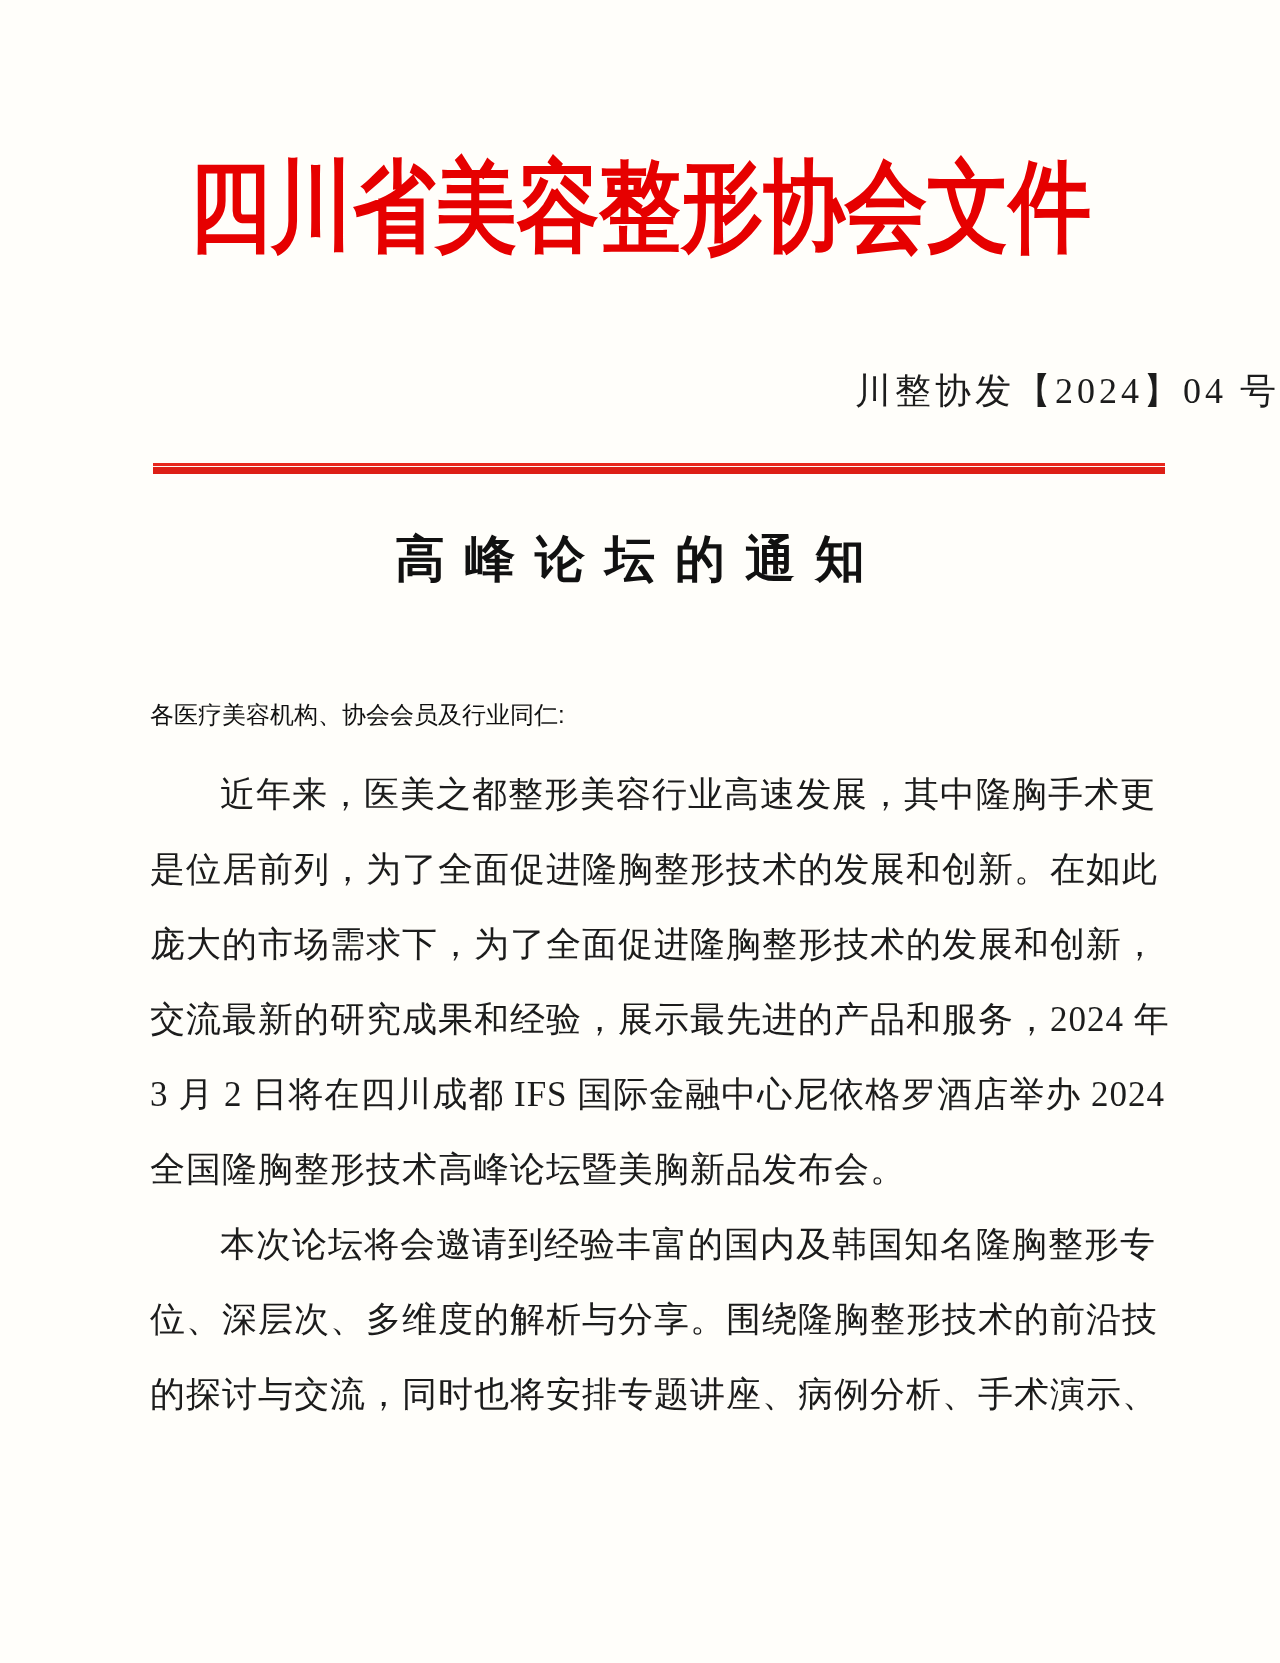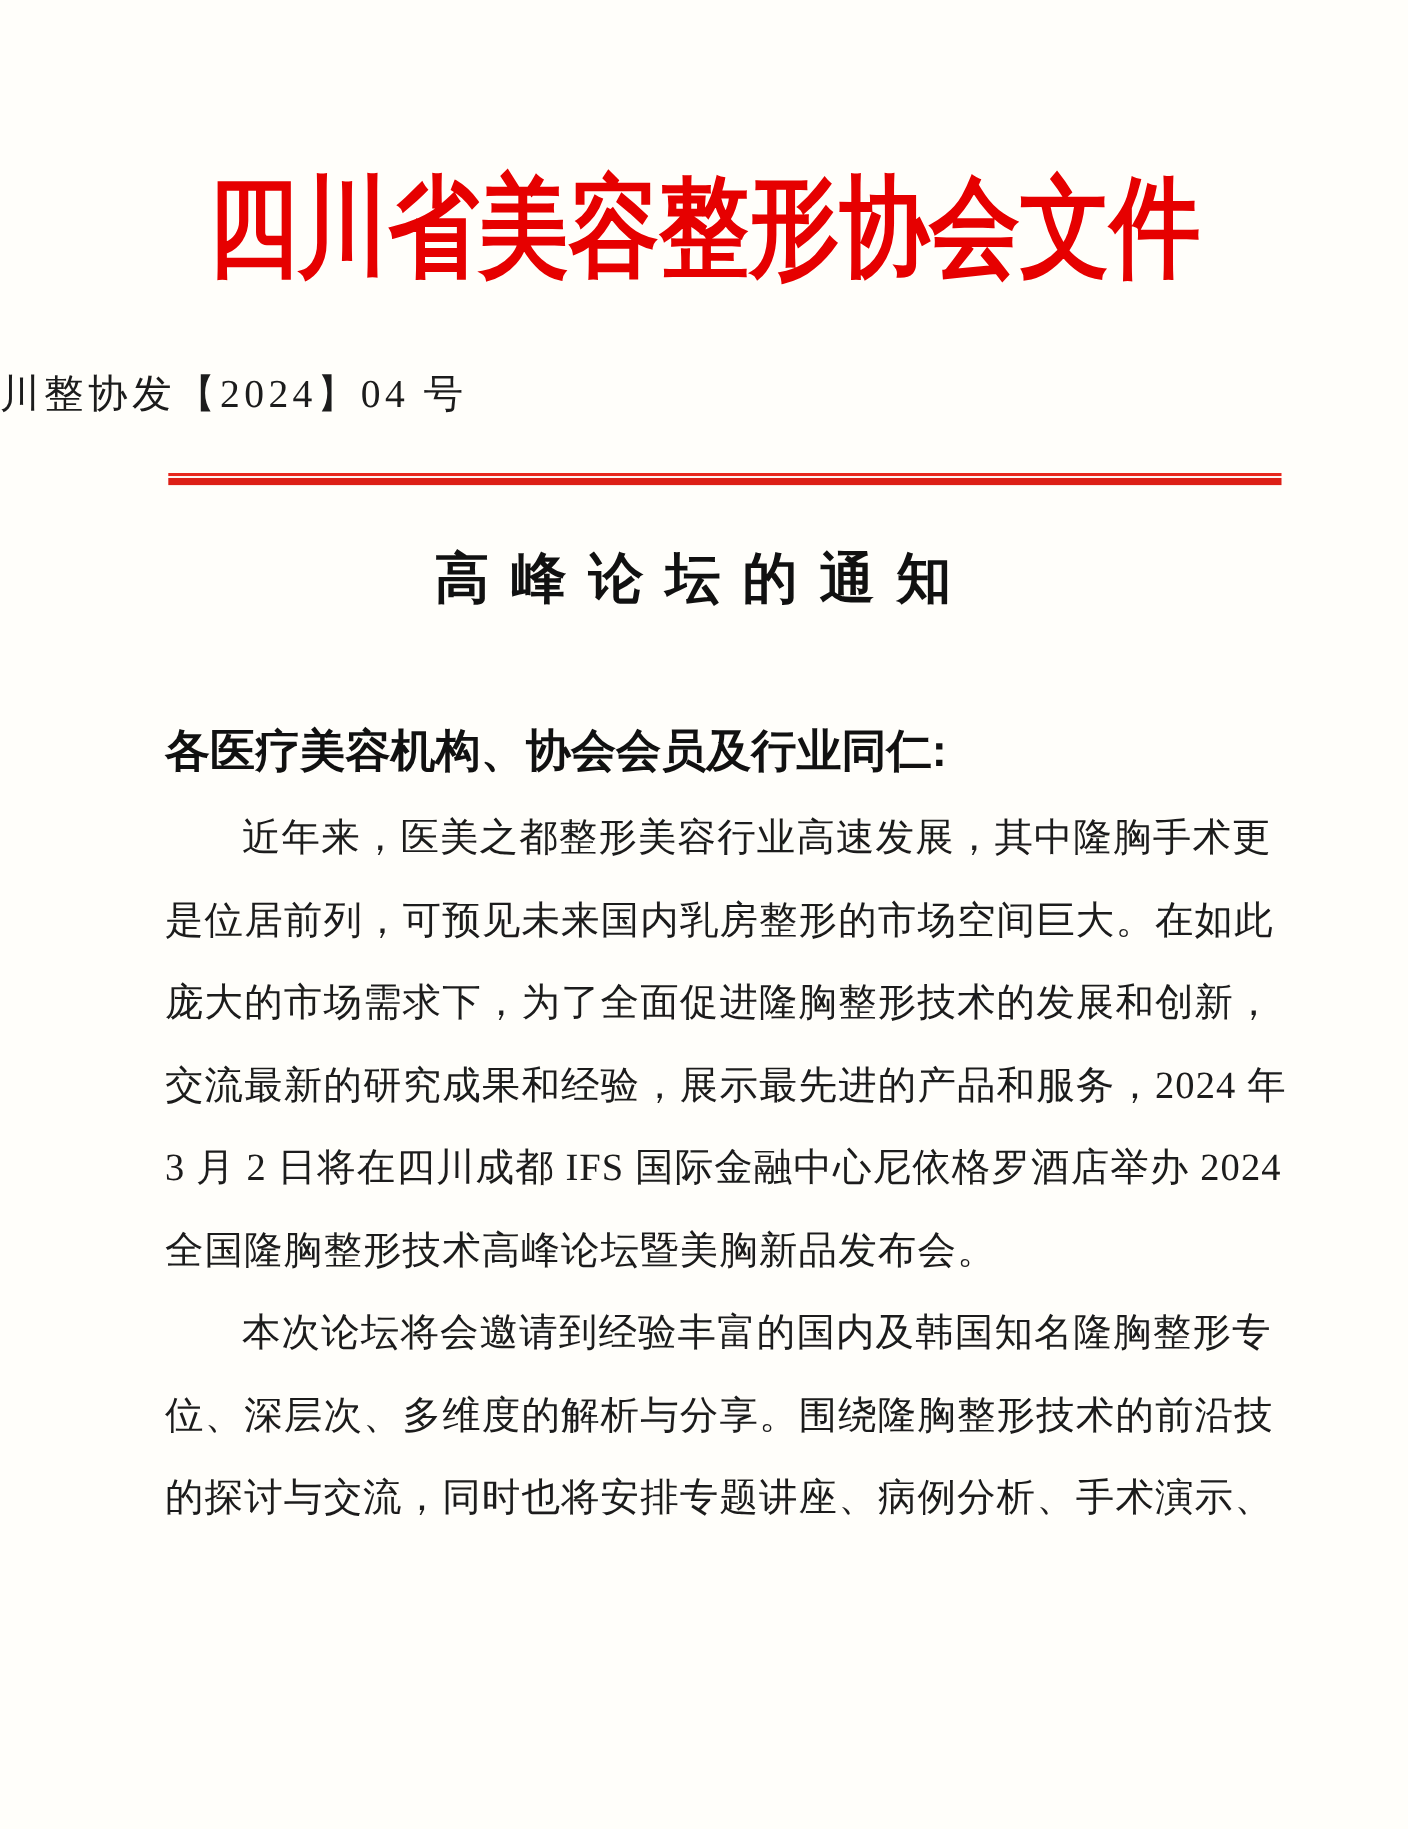--- a/index.html
+++ b/index.html
@@ -27,24 +27,24 @@
     line-height: 115px;
     text-align: center;
     font-size: 100px;
     font-weight: 900;
     color: var(--header-red, #e60000);
     transform: scaleX(0.82);
     transform-origin: 50% 50%;
     white-space: nowrap;
   }
   .doc-number {
-    margin-top: 71px;
+    margin-top: 104px;
     height: 44px;
     line-height: 44px;
-    text-align: left;
+    text-align: right;
     font-size: 36px;
     letter-spacing: 4px;
     color: var(--text, #1c1c1c);
   }
   .red-rule {
     margin: 50px 0 0 153px;
     width: 1012px;
     height: 11px;
     background: linear-gradient(to bottom,
       #e8271d 0px, #e8271d 3px,
@@ -64,22 +64,22 @@
     letter-spacing: 11px;
     white-space: nowrap;
   }
   .notice-title .t-line2 {
     letter-spacing: 20px;
   }
   .salutation {
     margin: 94px 150px 0 150px;
     height: 44px;
     line-height: 44px;
-    font-size: 41px;
-    font-weight: bold;
+    font-size: 24px;
+    font-weight: normal;
     font-family: "Liberation Sans", "DejaVu Sans", sans-serif;
     color: #111111;
   }
   .body-text {
     margin: 20px 150px 0 150px;
     color: var(--text, #1c1c1c);
   }
   .body-line {
     height: 75px;
     line-height: 75px;
@@ -106,21 +106,21 @@
   <div class="red-rule"></div>
 
   <div class="notice-title">
     <div class="t-line t-line2">高峰论坛的通知</div>
   </div>
 
   <div class="salutation">各医疗美容机构、协会会员及行业同仁:</div>
 
   <div class="body-text">
     <div class="body-line indent">近年来，医美之都整形美容行业高速发展，其中隆胸手术更</div>
-    <div class="body-line">是位居前列，可预见未来国内乳房整形的市场空间巨大。在如此</div>
+    <div class="body-line">是位居前列，为了全面促进隆胸整形技术的发展和创新。在如此</div>
     <div class="body-line">庞大的市场需求下，为了全面促进隆胸整形技术的发展和创新，</div>
     <div class="body-line">交流最新的研究成果和经验，展示最先进的产品和服务，2024 年</div>
     <div class="body-line">3 月 2 日将在四川成都 IFS 国际金融中心尼依格罗酒店举办 2024</div>
     <div class="body-line para-end">全国隆胸整形技术高峰论坛暨美胸新品发布会。</div>
     <div class="body-line indent">本次论坛将会邀请到经验丰富的国内及韩国知名隆胸整形专</div>
     <div class="body-line">位、深层次、多维度的解析与分享。围绕隆胸整形技术的前沿技</div>
     <div class="body-line">的探讨与交流，同时也将安排专题讲座、病例分析、手术演示、</div>
   </div>
 
 </div>

